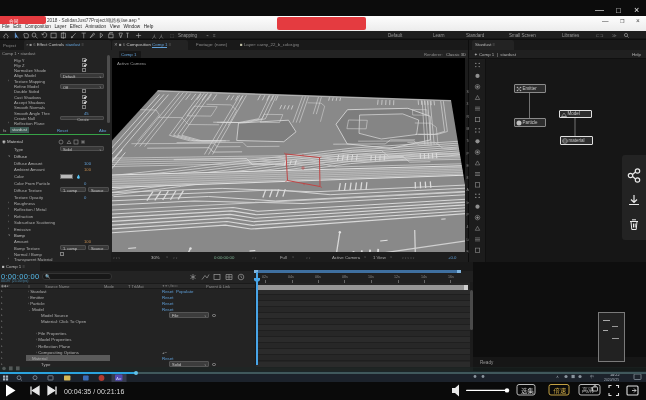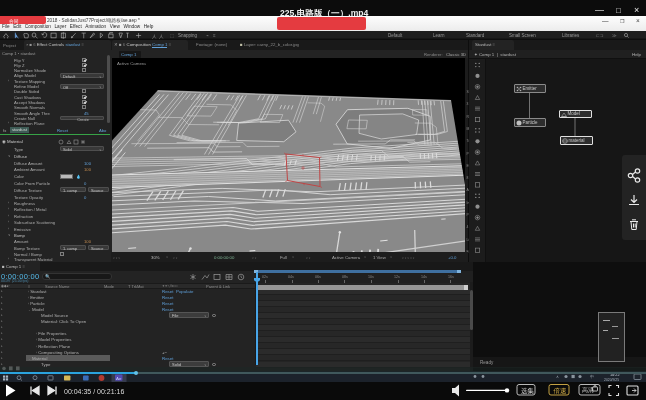--- a/index.html
+++ b/index.html
@@ -13,21 +13,20 @@
 .val { position:absolute; font-size:4.2px; color:#62a0d8; white-space:nowrap; top:0.6px; }
 .dd { position:absolute; height:4.9px; background:#383838; border:0.5px solid #4e4e4e; border-radius:1px; font-size:3.9px; color:#c4c4c4; padding-left:2px; top:0.3px; }
 .cb { position:absolute; width:4.2px; height:4.2px; border:0.5px solid #7e7e7e; background:#2a2a2a; top:0.5px; left:82px; }
 .cb.on:after { content:""; position:absolute; left:0.8px; top:0.3px; width:2.2px; height:1.4px; border-left:0.8px solid #ddd; border-bottom:0.8px solid #ddd; transform:rotate(-45deg); }
 </style>
 </head>
 <body>
 <div id="stage">
 
 <div class="abs" style="left:0;top:0;width:646px;height:16px;background:#0c0c0c;"></div>
-<div class="abs" style="left:280px;top:7.5px;font-size:8.6px;font-weight:bold;color:#efefef;">225.电路版（一）.mp4</div>
 <div class="abs" style="left:595px;top:5px;width:46px;height:11px;color:#e8e8e8;font-size:9px;">
 <span style="position:absolute;left:0;top:0">—</span>
 <span style="position:absolute;left:21px;top:0.5px;font-size:8px">□</span>
 <span style="position:absolute;left:39px;top:0">×</span>
 </div>
 
 <div class="abs" style="left:0;top:16px;width:646px;height:14.5px;background:linear-gradient(#fdfdfd,#ececec);"></div>
 <div class="abs" style="left:47px;top:17px;font-size:4.7px;color:#3a3a3a;white-space:nowrap;">2018 - SolidanJust77Project/电路板/ae.aep *</div>
 <div class="abs" style="left:2px;top:24px;font-size:4.7px;color:#262626;white-space:nowrap;word-spacing:0.5px;">File&nbsp;&nbsp;Edit&nbsp;&nbsp;Composition&nbsp;&nbsp;Layer&nbsp;&nbsp;Effect&nbsp;&nbsp;Animation&nbsp;&nbsp;View&nbsp;&nbsp;Window&nbsp;&nbsp;Help</div>
 <div class="abs" style="left:600px;top:17px;width:46px;color:#444;font-size:6.5px;">

